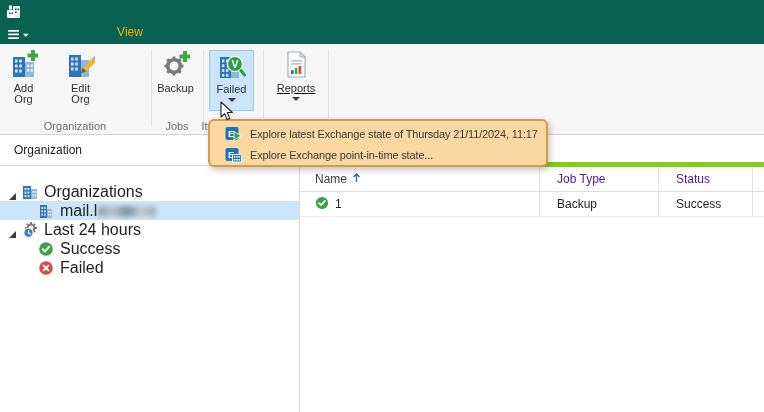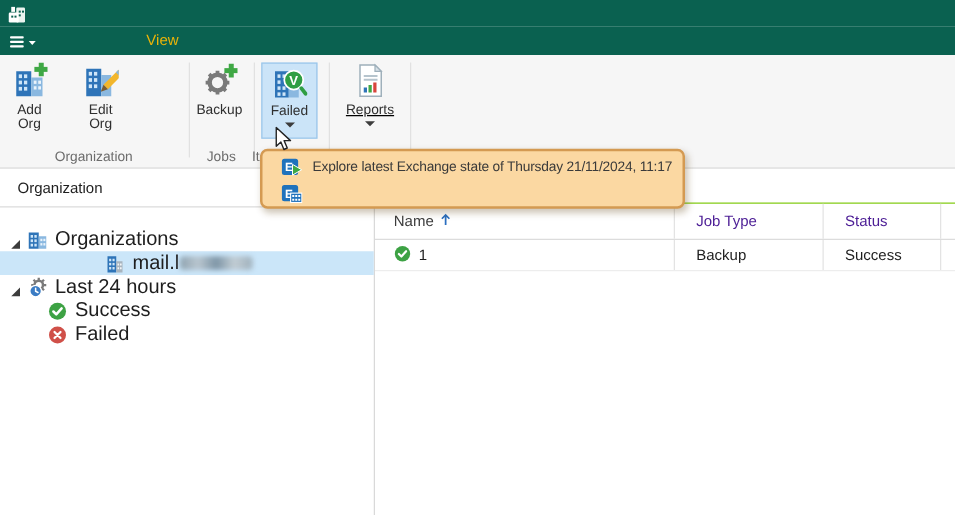--- a/index.html
+++ b/index.html
@@ -26,33 +26,33 @@
   .rbtn .lbl2 { margin-left:auto; margin-right:auto; }
   .rbtn.hl { background:#cbe4f8; border:1px solid #9cc6ea; }
   .dd-caret { width:0; height:0; border-left:4px solid transparent; border-right:4px solid transparent; border-top:4px solid #3c3c3c; margin:3px auto 0; }
   .vsep { position:absolute; top:6px; height:76px; width:1px; background:#e1e1e1; }
   .rgroup { position:absolute; top:76px; font-size:11px; color:#6c6c6c; text-align:center; white-space:nowrap; overflow:hidden; }
   
   .sidebar { position:absolute; left:0; top:135px; width:300px; height:277px; background:#ffffff; border-right:1px solid #d9d9d9; }
   .side-header { height:31px; line-height:31px; padding-left:14px; font-size:12px; color:#1e1e1e; border-bottom:1px solid #dcdcdc; }
   .tree { padding-top:16px; }
   .trow { height:19px; display:flex; align-items:center; font-size:16px; color:#1e1e1e; cursor:default; }
-  .trow.selected { background:#cbe6f9;padding-left:46px; }
+  .trow.selected { background:#cbe6f9; }
   .expander { width:9px; height:9px; margin-left:8px; flex:0 0 auto; }
   .t-icon { width:16px; height:16px; margin-left:5px; flex:0 0 auto; }
   .t-icon.lvl1 { margin-left:38px; }
   .t-label { margin-left:6px; white-space:nowrap; }
   .redact-blur {
     display:inline-block; width:58px; height:11px; margin-left:1px; vertical-align:-1px;
     border-radius:3px; filter:blur(2px);
     background:linear-gradient(90deg,#8fa3b0 0%,#b9c6cf 25%,#7e95a6 50%,#c2cdd4 75%,#9fb0bc 100%);
   }
   
   .grid { position:absolute; left:300px; top:135px; width:464px; height:277px; background:#ffffff; }
-  .ghead { position:absolute; left:0; top:27px; width:464px; height:30px; display:flex; border-top:1px solid #84cc16; border-bottom:1px solid #dcdcdc; background:#ffffff; }
+  .ghead { position:absolute; left:0; top:27px; width:464px; height:30px; display:flex; border-top:5px solid #84cc16; border-bottom:1px solid #dcdcdc; background:#ffffff; }
   .ghead .cell { font-size:12px; color:#4c1d95; display:flex; align-items:center; cursor:default; }
   .ghead .cell.sorted { color:#3c3c3c; }
   .grow { position:absolute; left:0; top:57px; width:464px; height:25px; display:flex; border-bottom:1px solid #ededed; font-size:12px; color:#1e1e1e; cursor:default; }
   .grow .cell { display:flex; align-items:center; }
   .c-name { width:240px; padding-left:15px; border-right:1px solid #e3e3e3; }
   .c-job  { width:119px; padding-left:17px; border-right:1px solid #e3e3e3; }
   .c-status { width:94px; padding-left:17px; border-right:1px solid #e3e3e3; }
   .sort-icon { margin-left:5px; }
   .row-icon { margin-right:6px; flex:0 0 auto; }
   
@@ -389,20 +389,21 @@
           <g fill="#ffffff">
             <rect x="8.8" y="9" width="1.6" height="1.6"></rect>
               <rect x="11.2" y="9" width="1.6" height="1.6"></rect>
               <rect x="13.6" y="9" width="1.6" height="1.6"></rect>
             <rect x="8.8" y="12" width="1.6" height="1.6"></rect>
               <rect x="11.2" y="12" width="1.6" height="1.6"></rect>
               <rect x="13.6" y="12" width="1.6" height="1.6"></rect>
           </g>
         </svg>
       </span>
+      <span>Explore Exchange point-in-time state...</span>
     </div>
   </div>
 
   <span class="cursor">
     <svg width="15" height="21" viewBox="0 0 15 21">
       <path d="M1,1 L1,16 L4.7,12.6 L7.1,18.6 L9.8,17.4 L7.3,11.5 L12.4,11.5 Z" fill="#ffffff" stroke="#222222" stroke-width="1.1" stroke-linejoin="round"></path>
     </svg>
   </span>
 
 </div>

